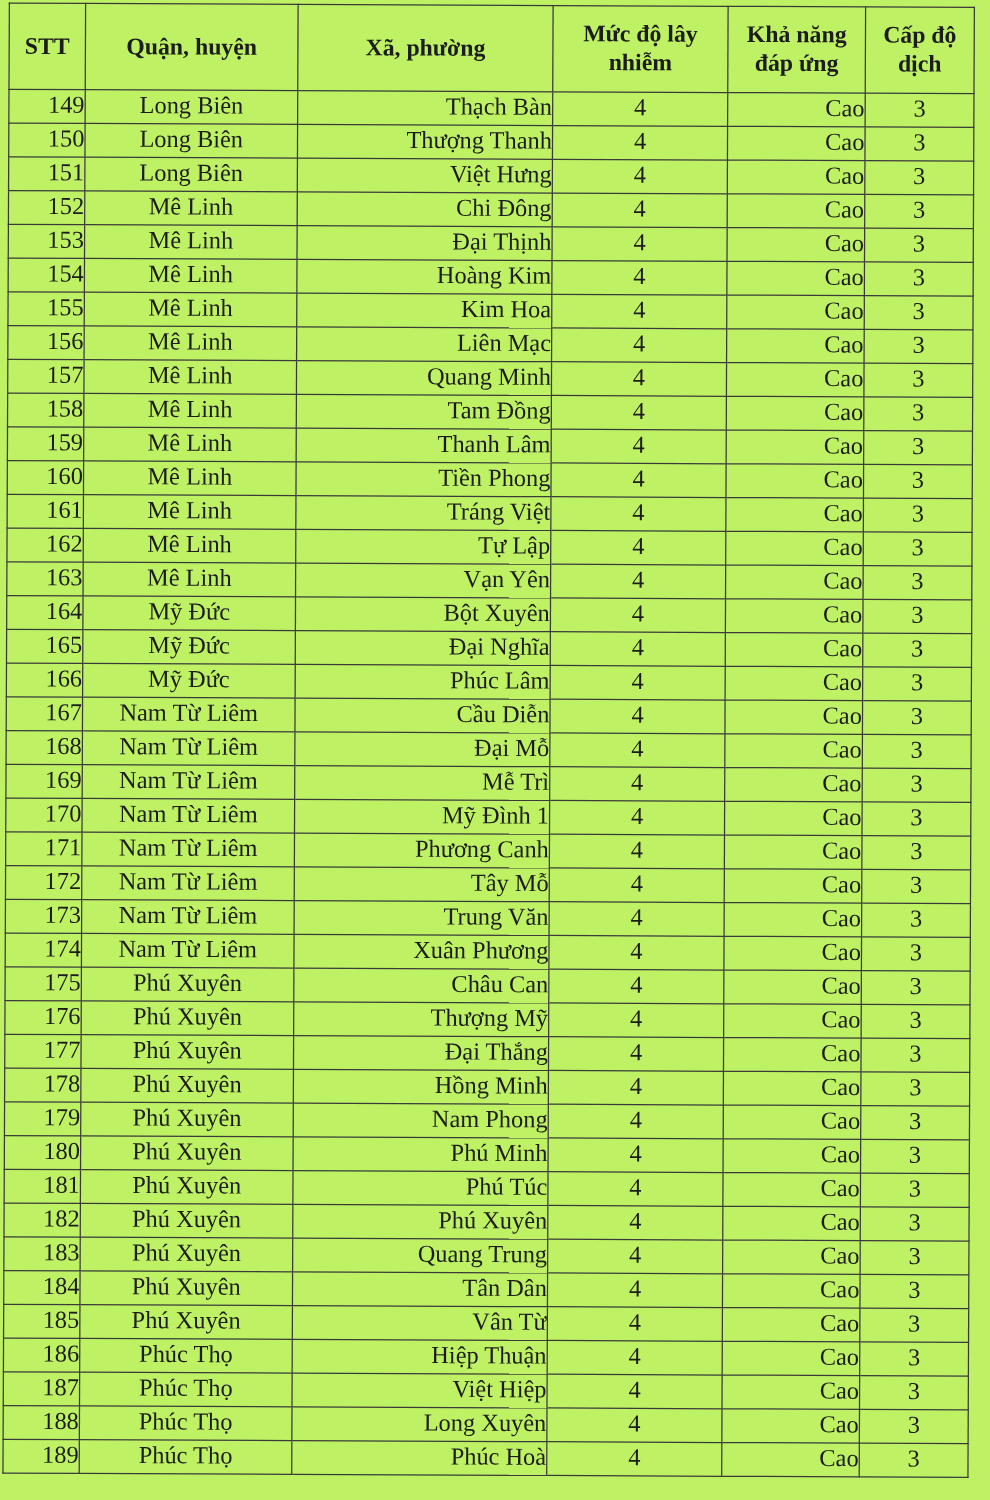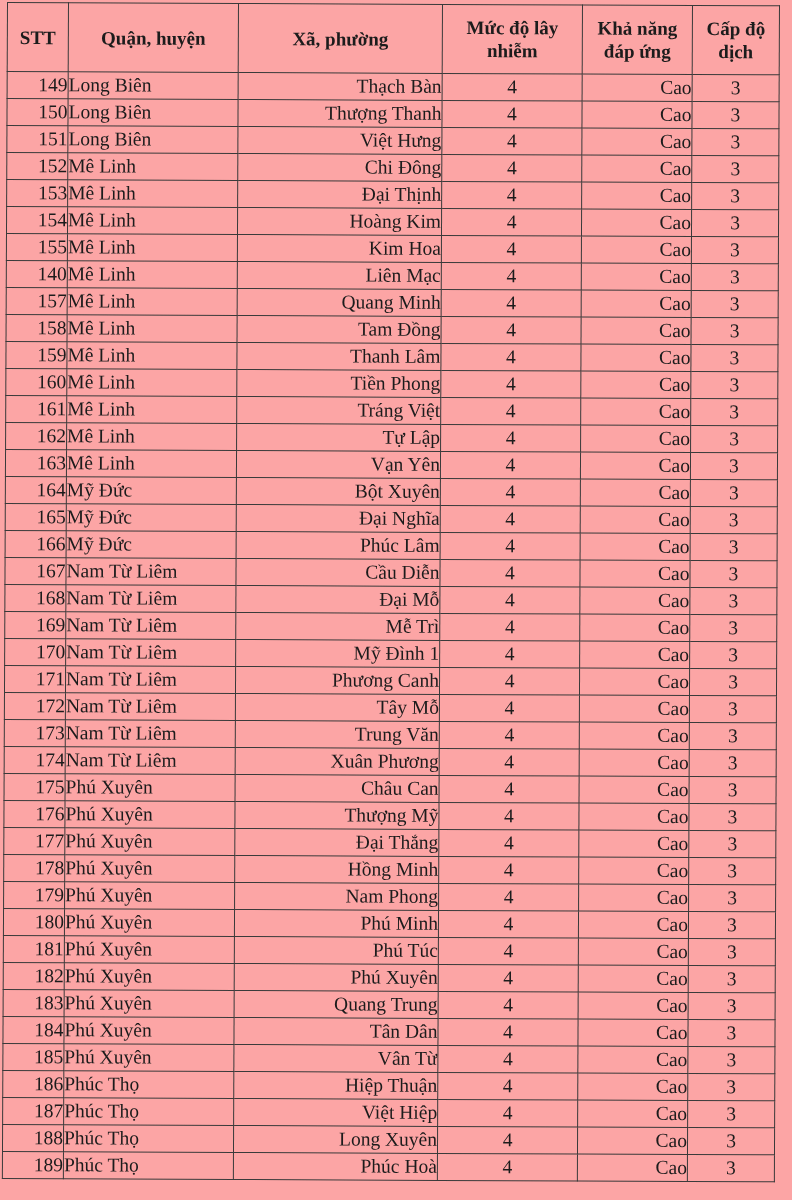--- a/index.html
+++ b/index.html
@@ -11,21 +11,21 @@
     overflow: hidden;
   }
   body {
     font-family: "Liberation Serif", "DejaVu Serif", serif;
     color: #1c1c1c;
   }
   .page {
     position: relative;
     width: 792px;
     height: 1200px;
-    background: #fca5a5;
+    background: #bef264;
   }
   table.doc-table {
     position: absolute;
     left: 7px;
     top: 2px;
     width: 772px;
     border-collapse: collapse;
     table-layout: fixed;
     transform: rotate(0.25deg);
     transform-origin: top left;
@@ -44,21 +44,21 @@
     text-align: center;
     vertical-align: middle;
     white-space: normal;
   }
   table.doc-table td {
     height: 26px;
     font-size: 19.5px;
     line-height: 26px;
   }
   td.c-stt { text-align: right; }
-  td.c-district { text-align: left; padding-left: 8px; }
+  td.c-district { text-align: center; padding-left: 8px; }
   td.c-ward { text-align: right; padding-left: 9px; }
   td.c-level { text-align: center; }
   td.c-capacity { text-align: right; }
   td.c-grade { text-align: center; }
   col.w-stt { width: 61px; }
   col.w-district { width: 170px; }
   col.w-ward { width: 204px; }
   col.w-level { width: 140px; }
   col.w-capacity { width: 110px; }
   col.w-grade { width: 87px; }
@@ -137,21 +137,21 @@
         </tr>
         <tr>
           <td class="c-stt">155</td>
           <td class="c-district">Mê Linh</td>
           <td class="c-ward">Kim Hoa</td>
           <td class="c-level">4</td>
           <td class="c-capacity">Cao</td>
           <td class="c-grade">3</td>
         </tr>
         <tr>
-          <td class="c-stt">140</td>
+          <td class="c-stt">156</td>
           <td class="c-district">Mê Linh</td>
           <td class="c-ward">Liên Mạc</td>
           <td class="c-level">4</td>
           <td class="c-capacity">Cao</td>
           <td class="c-grade">3</td>
         </tr>
         <tr>
           <td class="c-stt">157</td>
           <td class="c-district">Mê Linh</td>
           <td class="c-ward">Quang Minh</td>

